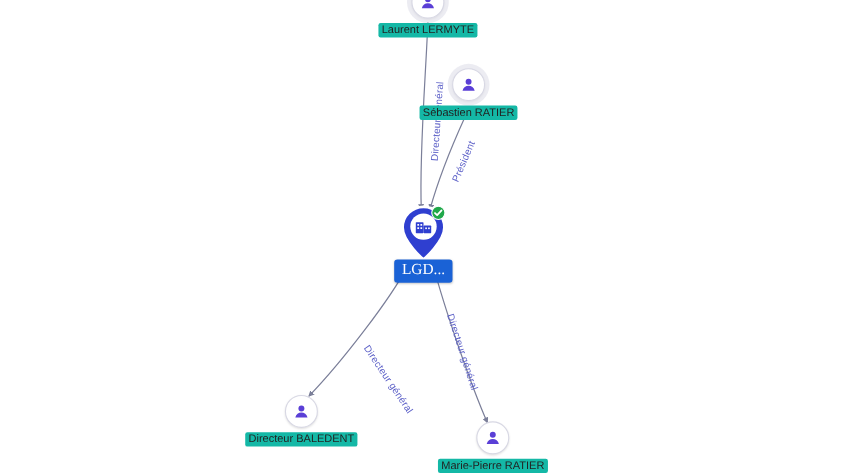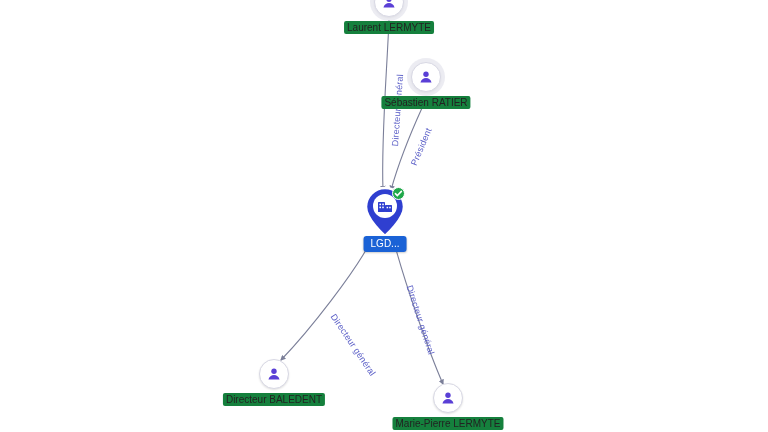--- a/index.html
+++ b/index.html
@@ -57,21 +57,21 @@
     display: block;
   }
   .node-label {
     position: absolute;
     left: 50%;
     transform: translateX(-50%);
     top: 34px;
     font-size: 10px;
     color: #222222;
     white-space: nowrap;
-    background: #15803d;
+    background: #14b8a6;
     padding: 1px 3px;
     border-radius: 2px;
     font-family: "Liberation Sans", sans-serif;
   }
   
   .company-node {
     position: absolute;
     transform: translate(-50%, -50%);
   }
   .pin-outer {
@@ -99,25 +99,25 @@
     justify-content: center;
   }
   .pin-check svg { display:block; }
   .company-label {
     position: absolute;
     left: 50%;
     transform: translateX(-50%);
     top: 50px;
     background: #1a62d6;
     color: #ffffff;
-    font-size: 10px;
+    font-size: 14px;
     padding: 2px 7px 3px 7px;
     border-radius: 3px;
     white-space: nowrap;
-    font-family: Liberation Sans, sans-serif;
+    font-family: Liberation Serif, serif;
     box-shadow: 0 1px 2px rgba(0,0,0,0.2);
   }
 </style>
 </head>
 <body>
 
 <svg id="graph-canvas" viewBox="0 0 768 432" xmlns="http://www.w3.org/2000/svg">
   <defs>
     <marker id="arrow" viewBox="0 0 10 10" refX="8" refY="5" markerWidth="5" markerHeight="5" orient="auto-start-reverse">
       <path d="M 0 0 L 10 5 L 0 10 z" fill="#7b7f99"></path>
@@ -192,15 +192,15 @@
       </div>
       <div class="node-label">Directeur BALEDENT</div>
     </div>
     <div class="node" style="left: 448px; top: 398px;">
       <div class="person-circle">
         <svg class="person-glyph" viewBox="0 0 24 24" xmlns="http://www.w3.org/2000/svg">
           <circle cx="12" cy="8.4" r="3.6" fill="#5a3fd6"></circle>
           <path d="M4.6 19.4 C5.6 15.4 8.5 13.4 12 13.4 C15.5 13.4 18.4 15.4 19.4 19.4 Z" fill="#5a3fd6"></path>
         </svg>
       </div>
-      <div class="node-label">Marie-Pierre LERMYTE</div>
+      <div class="node-label">Marie-Pierre RATIER</div>
     </div>
   </div>
 
 </body></html>

